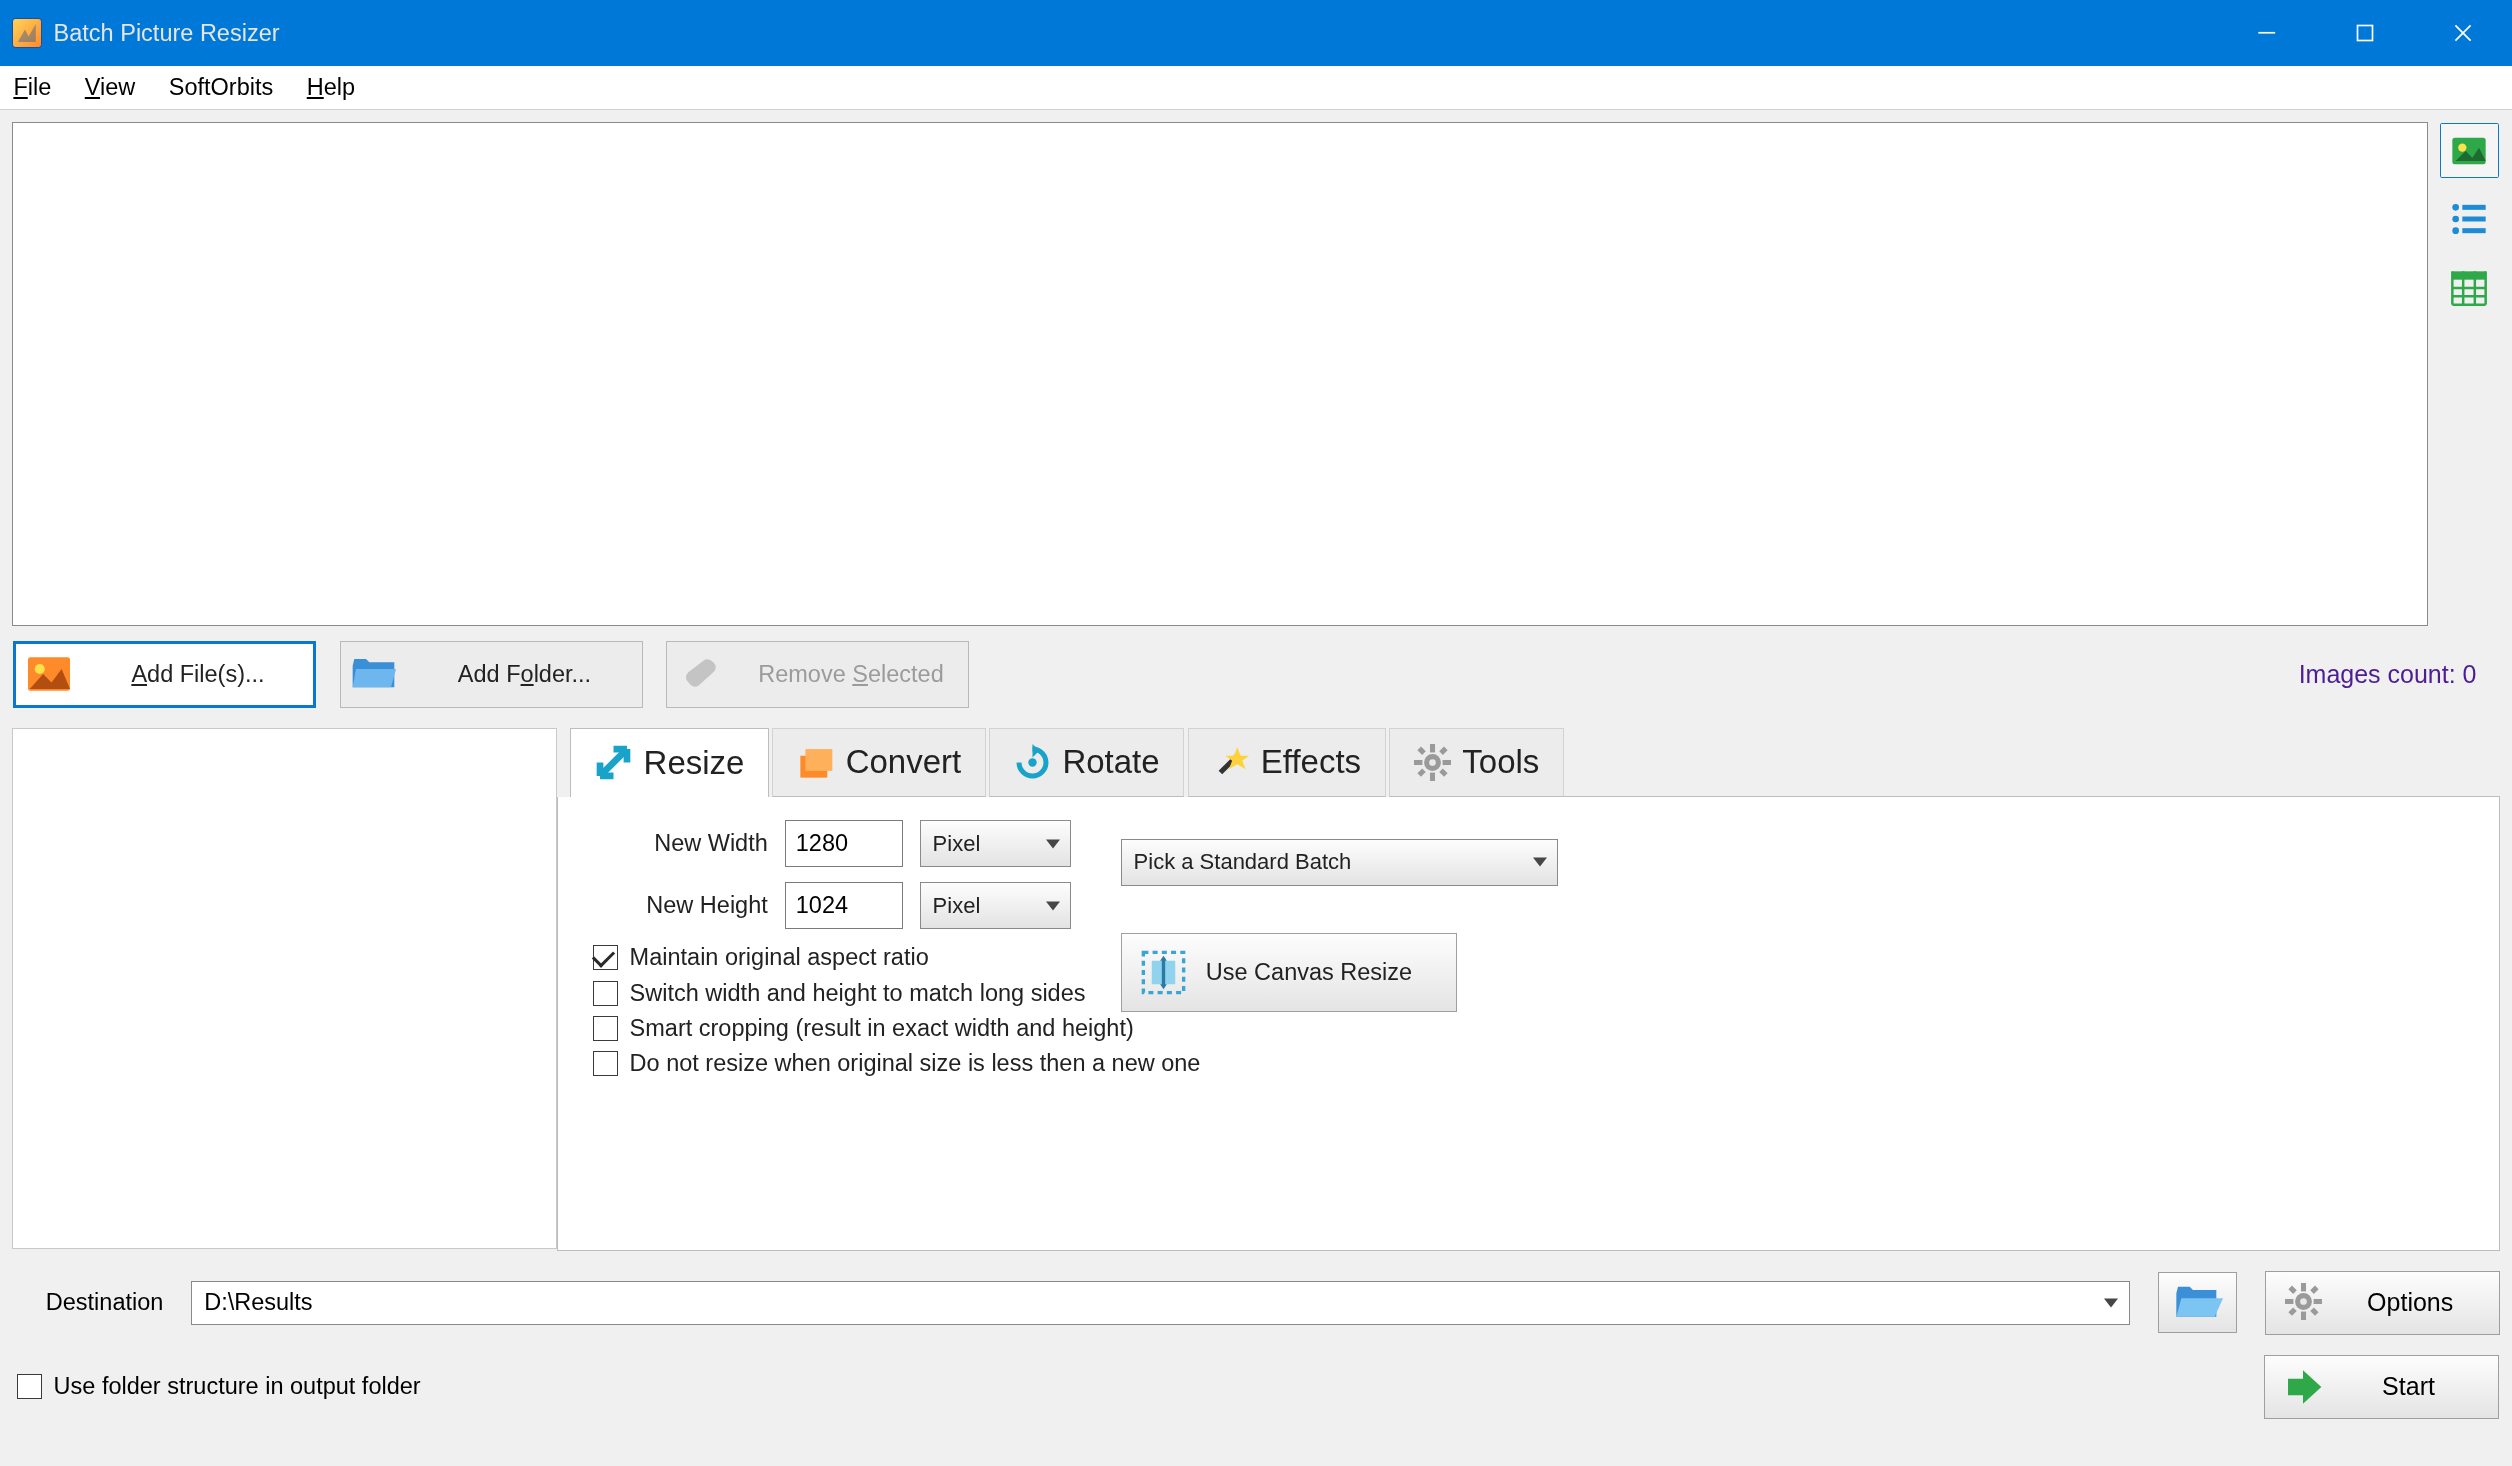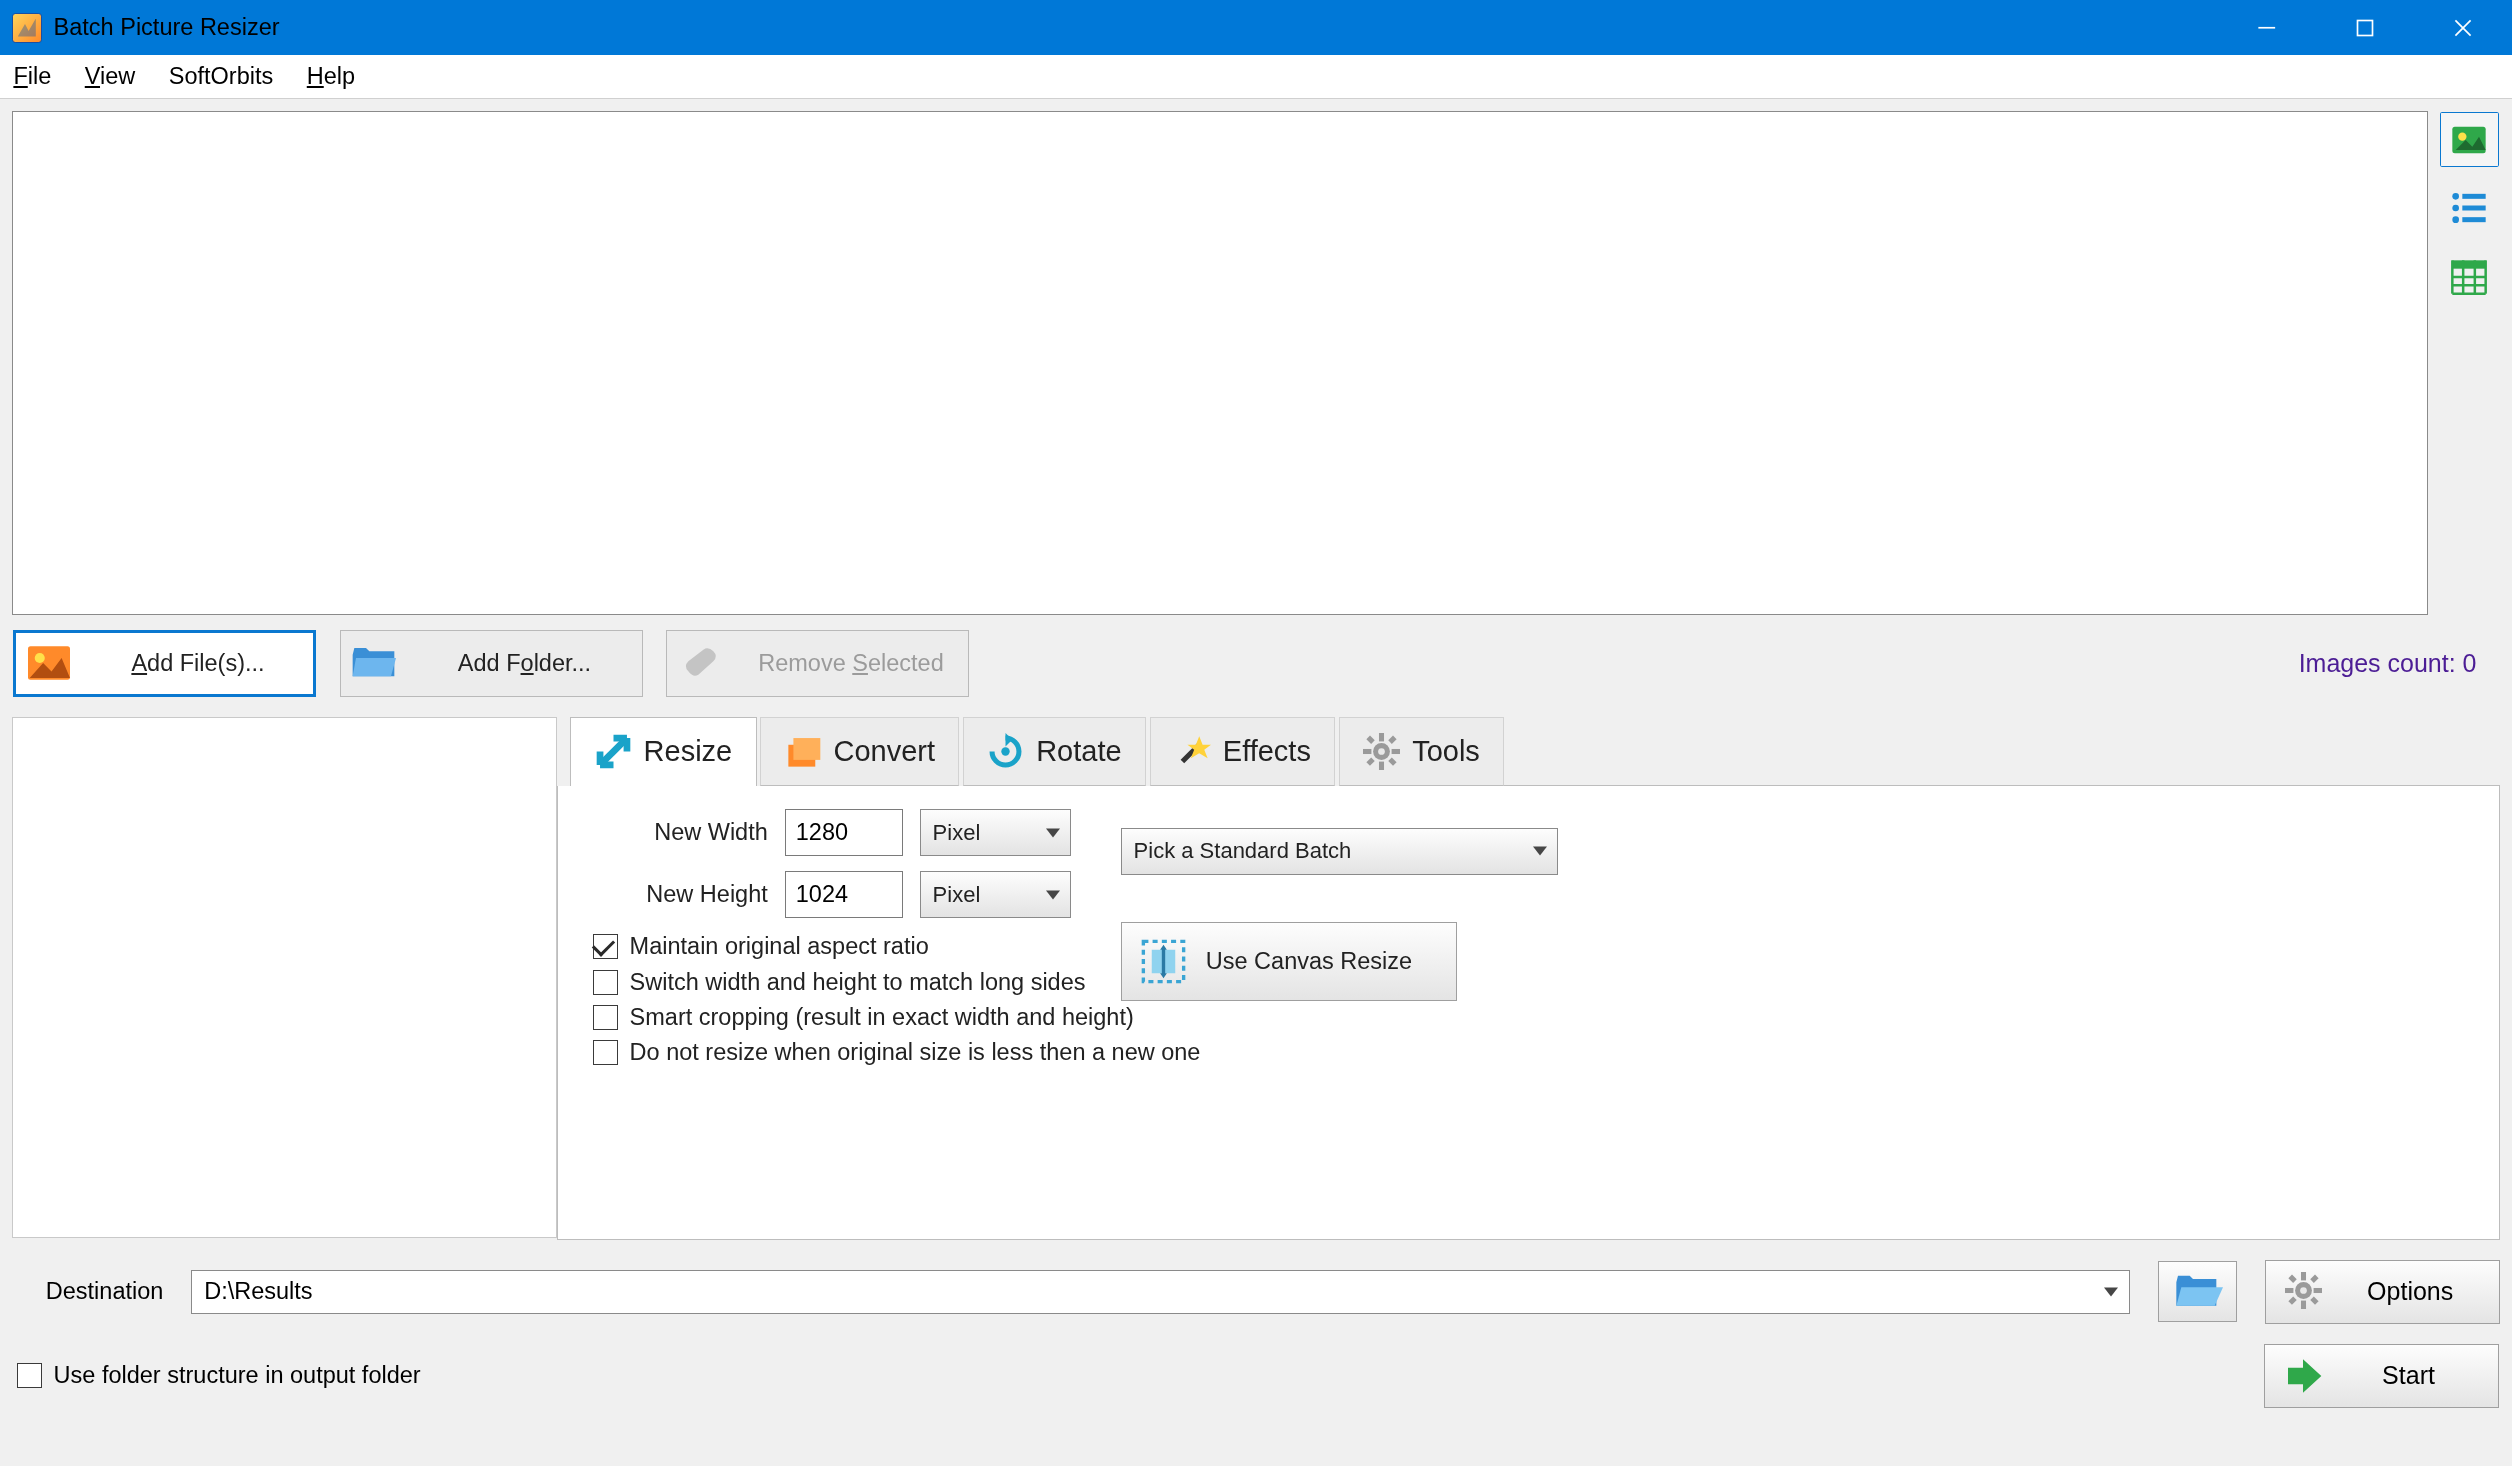--- a/index.html
+++ b/index.html
@@ -1,20 +1,20 @@
 <!DOCTYPE html>
 <html style="font-size:13.5px"><head>
 <meta charset="utf-8">
 <style>
 * { box-sizing: border-box; margin: 0; padding: 0; font-family: "Segoe UI", Tahoma, sans-serif; }
 html, body { width: 2512px; height: 1466px; background: #f0f0f0; overflow: hidden; }
 
 
 .titlebar {
-  height: 55px; background: #0078d7; color: #000000; display: flex; align-items: center;
+  height: 66px; background: #0078d7; color: #e5e5e5; display: flex; align-items: center;
   padding-left: 11.8px; font-size: 23.5px;
 }
 .titlebar .app-icon { width: 30px; height: 30px; margin-right: 11.8px; background: linear-gradient(135deg,#ffd45a,#ff8a2a); border: 1.7px solid #1a4fa3; border-radius: 3.4px; position: relative; }
 .titlebar .app-icon::after { content: ""; position: absolute; inset: 5px; background: #1a4fa3; clip-path: polygon(0 100%,40% 30%,60% 70%,100% 0,100% 100%); opacity: .4; }
 .titlebar .caption { flex: 1; }
 .win-btns { display: flex; height: 100%; }
 .win-btn { width: 98px; display: flex; align-items: center; justify-content: center; cursor: pointer; }
 .win-btn svg { stroke: #fff; stroke-width: 2; fill: none; }
 
 
@@ -48,21 +48,21 @@
 .tool-btn .lbl { flex: 1; text-align: center; }
 .tool-btn .lbl .ul { text-decoration: underline; }
 .images-count { margin-left: auto; font-size: 25px; color: #4c1d95; padding-right: 22px; }
 
 
 .mid-row { display: flex; margin-top: 20px; gap: 0; }
 .left-panel { width: 545px; height: 521px; background: #fff; border: 1.7px solid #c9c9c9; }
 .tab-area { flex: 1; }
 .tabs { display: flex; height: 69px; align-items: stretch; padding-left: 13.5px; }
 .tab {
-  display: flex; align-items: center; gap: 11.8px; padding: 0 23.5px; font-size: 29px;
+  display: flex; align-items: center; gap: 11.8px; padding: 0 23.5px; font-size: 33px;
   border: 1.7px solid transparent; cursor: pointer; color: #222;
 }
 .tab.active { background: #fff; border: 1.7px solid #bdbdbd; border-bottom: none; }
 .tab:not(.active) { background: #ececec; border: 1.7px solid #d2d2d2; border-bottom: 1.7px solid #bdbdbd; }
 .tab + .tab { margin-left: 3.4px; }
 .tab .ic { width: 37px; height: 37px; display: flex; align-items: center; justify-content: center; }
 .tab-strip-rest { flex: 1; border-bottom: 1.7px solid #bdbdbd; }
 
 .tab-content {
   background: #fff; border: 1.7px solid #bdbdbd; border-top: none;

